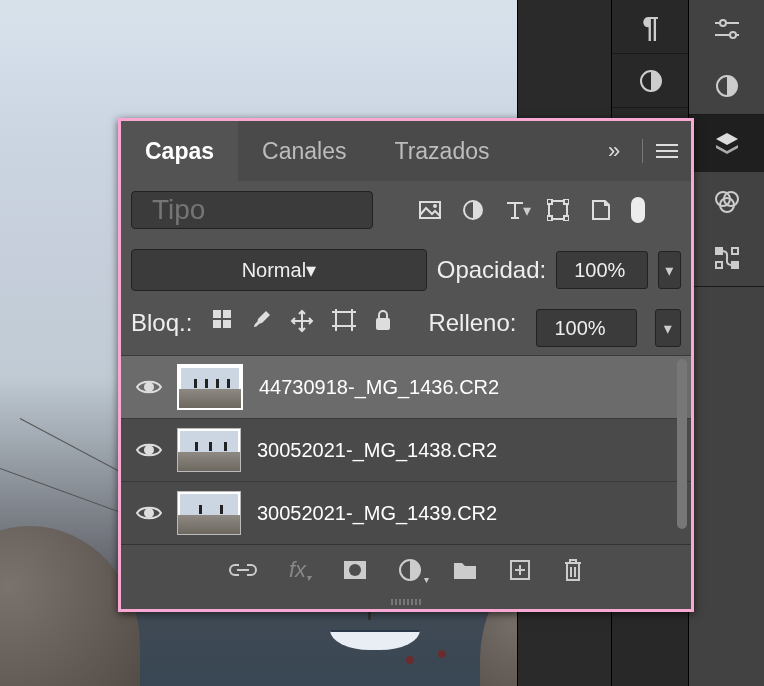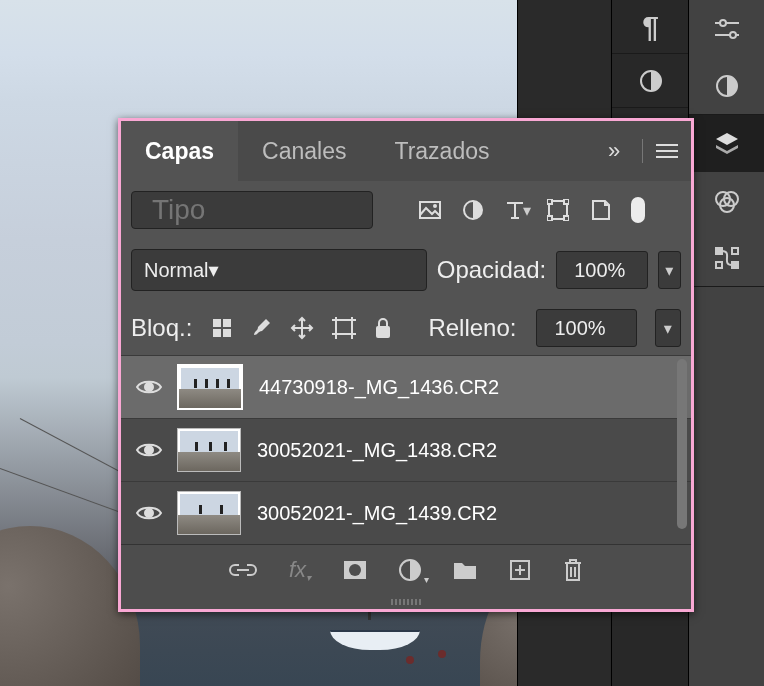--- a/index.html
+++ b/index.html
@@ -181,21 +181,21 @@
   }
   .toggle-pill {
     width: 14px; height: 26px;
     background: #ececec;
     border-radius: 10px;
     margin-left: 12px;
   }
 
   
   .select {
-    display:flex; align-items:center; justify-content:flex-start;
+    display:flex; align-items:center; justify-content:center;
     background: #3b3b3b;
     border: 1px solid #222;
     border-radius: 4px;
     height: 40px;
     padding: 0 12px;
     font-size: 20px;
     color: #eee;
   }
   .blend { width: 330px; }
   .label {
@@ -217,21 +217,21 @@
     width: 26px; height: 36px;
     background: #3b3b3b;
     border: 1px solid #222;
     border-radius: 3px;
     display:flex; align-items:center; justify-content:center;
     color:#ccc;
   }
 
   
   .lock-row {
-    display:flex; align-items:center;
+    display:flex; 
     padding: 8px 10px;
     gap: 18px;
   }
   .lock-row .label { margin-right: 2px; }
   .lock-ic { color:#ddd; }
 
   .lock-row .spacer { flex:1; }
 
   
   .layers {

